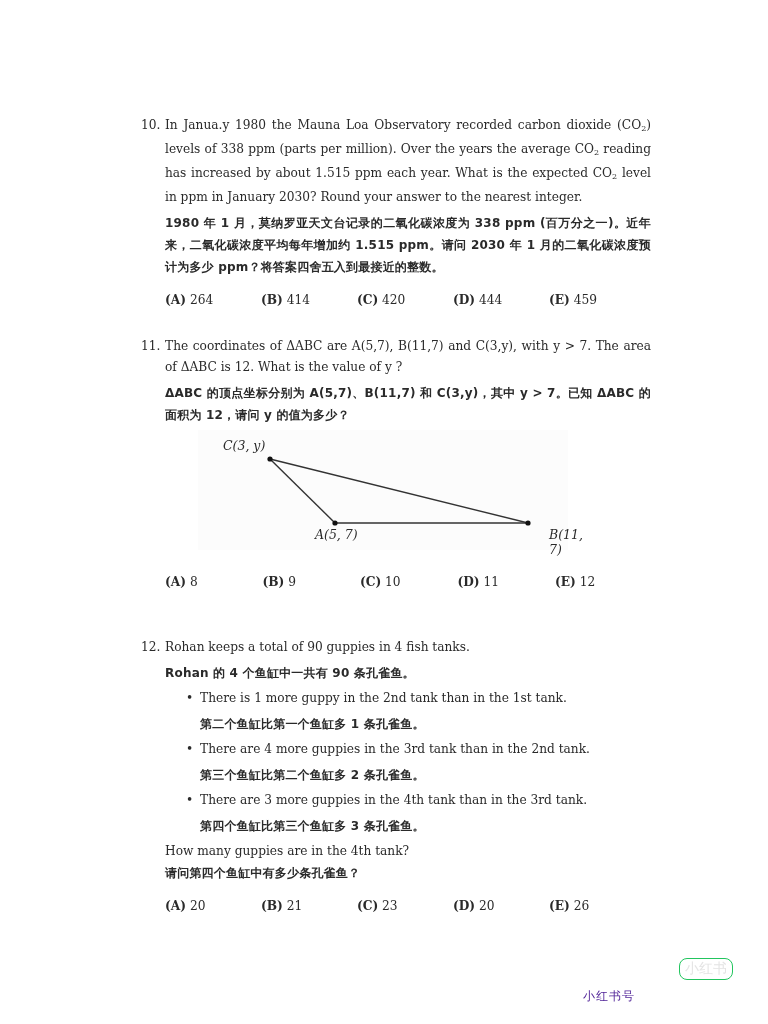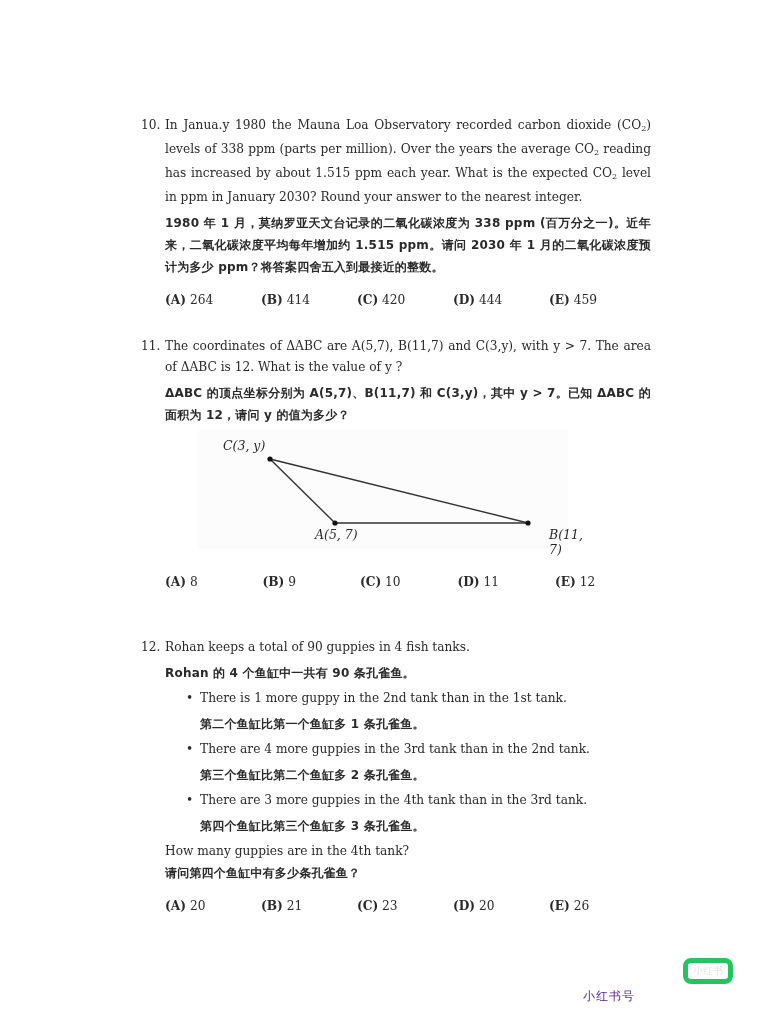--- a/index.html
+++ b/index.html
@@ -88,24 +88,24 @@
       width: 180px;
       height: 50px;
       color: #e6e6e6;
       font-family: "DejaVu Sans", sans-serif;
       font-size: 12px;
     }
     .wm-badge {
       position: absolute;
       right: 25px;
       top: 3px;
-      border: 5px solid #22c55e;
+      border: 1px solid #22c55e;
       border-radius: 8px;
       padding: 1px 5px;
-      font-size: 10px;
+      font-size: 14px;
       color: #e4e4e4;
     }
     .wm-text {
       position: absolute;
       left: 5px;
       top: 33px;
       font-size: 12px;
       color: #4c1d95;
       letter-spacing: 1px;
     }

